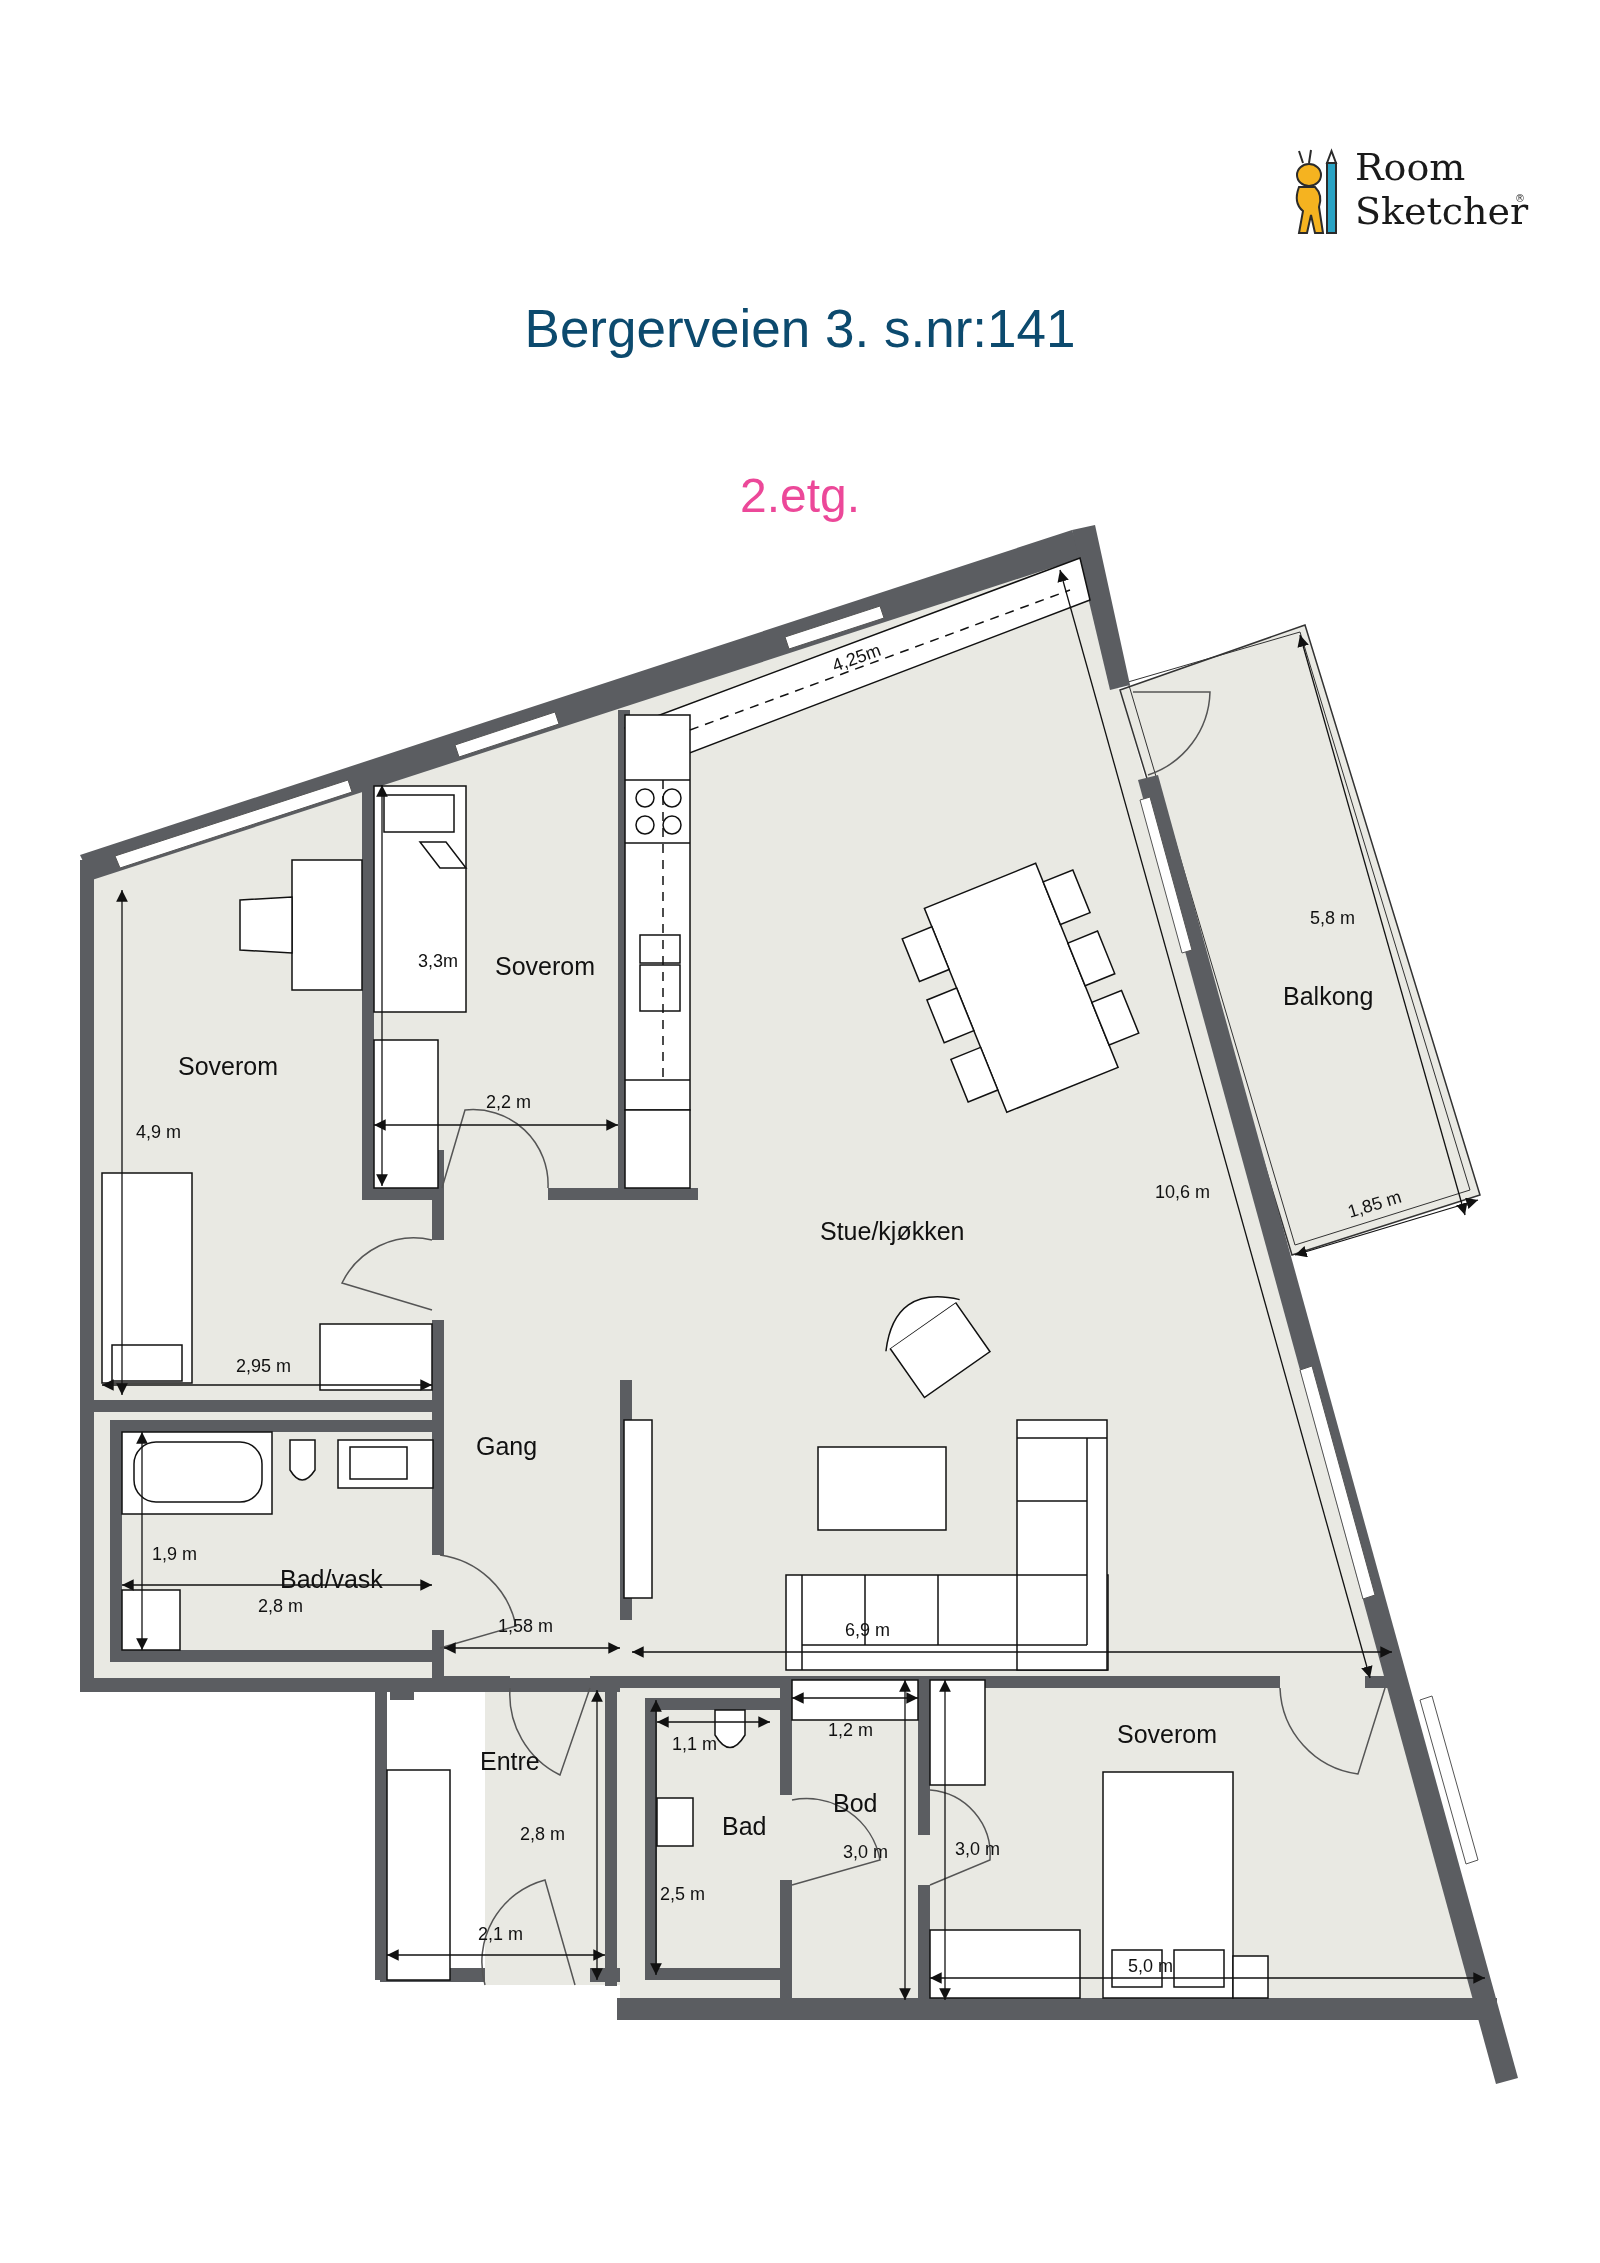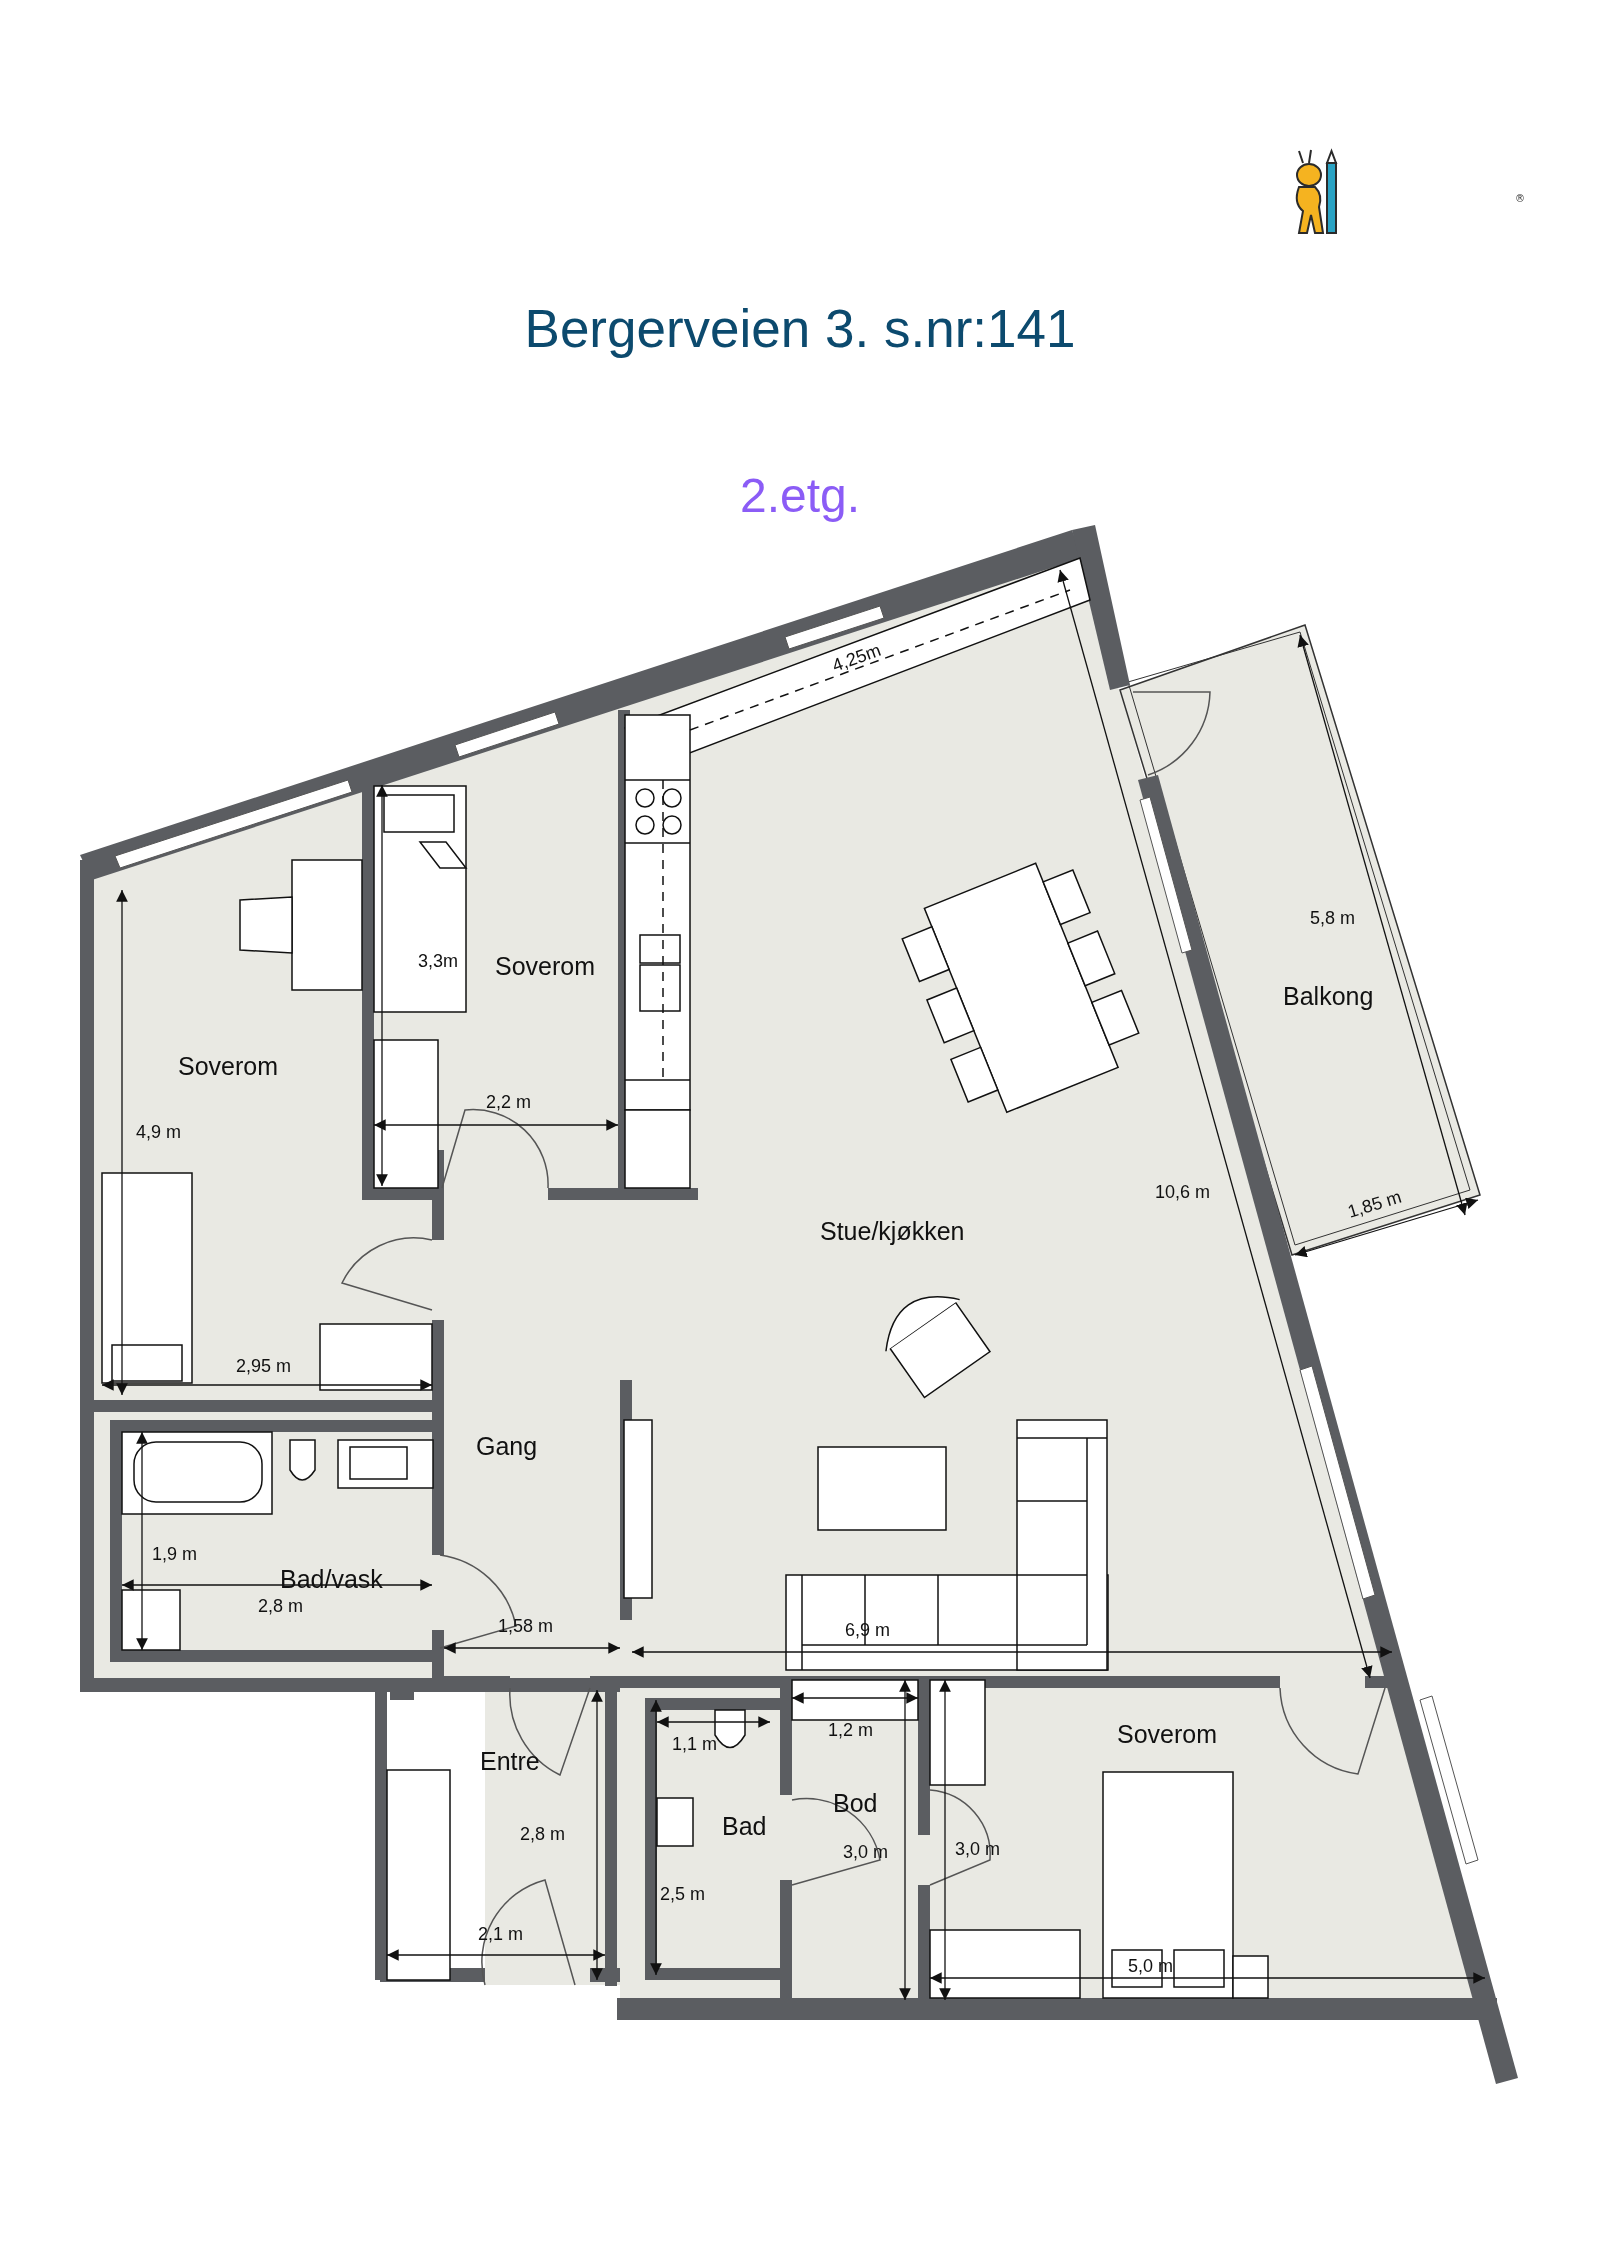--- a/index.html
+++ b/index.html
@@ -1,36 +1,40 @@
 <!DOCTYPE html>
 <html><head>
 <meta charset="utf-8">
 <style>
   html, body { margin: 0; padding: 0; background: #ffffff; }
   body { width: 1600px; height: 2263px; position: relative; overflow: hidden; font-family: "Liberation Sans", sans-serif; }
   .logo { position: absolute; left: 1285px; top: 145px; width: 260px; height: 100px; }
   .logo-text { position: absolute; left: 70px; top: 0; font-family: "DejaVu Serif", serif; color: #1a1a1a; font-size: 38px; line-height: 44px; }
   .logo-reg { position: absolute; left: 230px; top: 48px; font-size: 10px; font-family: "DejaVu Sans", sans-serif; color: #333; }
   .title { position: absolute; left: 0; width: 1600px; top: 298px; text-align: center; font-size: 53px; color: #0c4a6e; }
-  .subtitle { position: absolute; left: 0; width: 1600px; top: 468px; text-align: center; font-size: 48px; color: #8b5cf6; }
+  .subtitle { position: absolute; left: 0; width: 1600px; top: 468px; text-align: center; font-size: 48px; color: #ec4899; }
   svg.plan { position: absolute; left: 0; top: 0; }
   .room-label { font-family: "Liberation Sans", sans-serif; font-size: 25px; fill: #111; }
   .dim-label { font-family: "Liberation Sans", sans-serif; font-size: 18px; fill: #111; }
 </style>
 </head>
 <body>
 
 <div class="logo">
   <svg width="70" height="100" viewBox="0 0 70 100">
     <ellipse cx="24" cy="30" rx="12" ry="11" fill="#f5b320" stroke="#2b2b2b" stroke-width="2"></ellipse>
     <path d="M18 18 L14 6 M24 18 L26 5" stroke="#2b2b2b" stroke-width="2" fill="none"></path>
     <path d="M14 42 Q8 58 18 66 L14 88 L22 88 L26 70 L30 88 L38 88 L34 62 Q38 50 30 42 Z" fill="#f5b320" stroke="#2b2b2b" stroke-width="2"></path>
     <rect x="42" y="18" width="9" height="70" fill="#2aa3c4" stroke="#2b2b2b" stroke-width="2"></rect>
     <path d="M42 18 L46.5 6 L51 18 Z" fill="#fff" stroke="#2b2b2b" stroke-width="2"></path>
   </svg>
+  <div class="logo-text">
+    <div>Room</div>
+    <div>Sketcher</div>
+  </div>
   <div class="logo-reg">®</div>
 </div>
 
 <div class="title">Bergerveien 3. s.nr:141</div>
 <div class="subtitle">2.etg.</div>
 
 <svg class="plan" width="1600" height="2263" viewBox="0 0 1600 2263">
   <defs>
     <marker id="arr" viewBox="0 0 10 10" refX="10" refY="5" markerWidth="9" markerHeight="9" orient="auto-start-reverse">
       <path d="M0 0 L10 5 L0 10 Z" fill="#111"></path>

